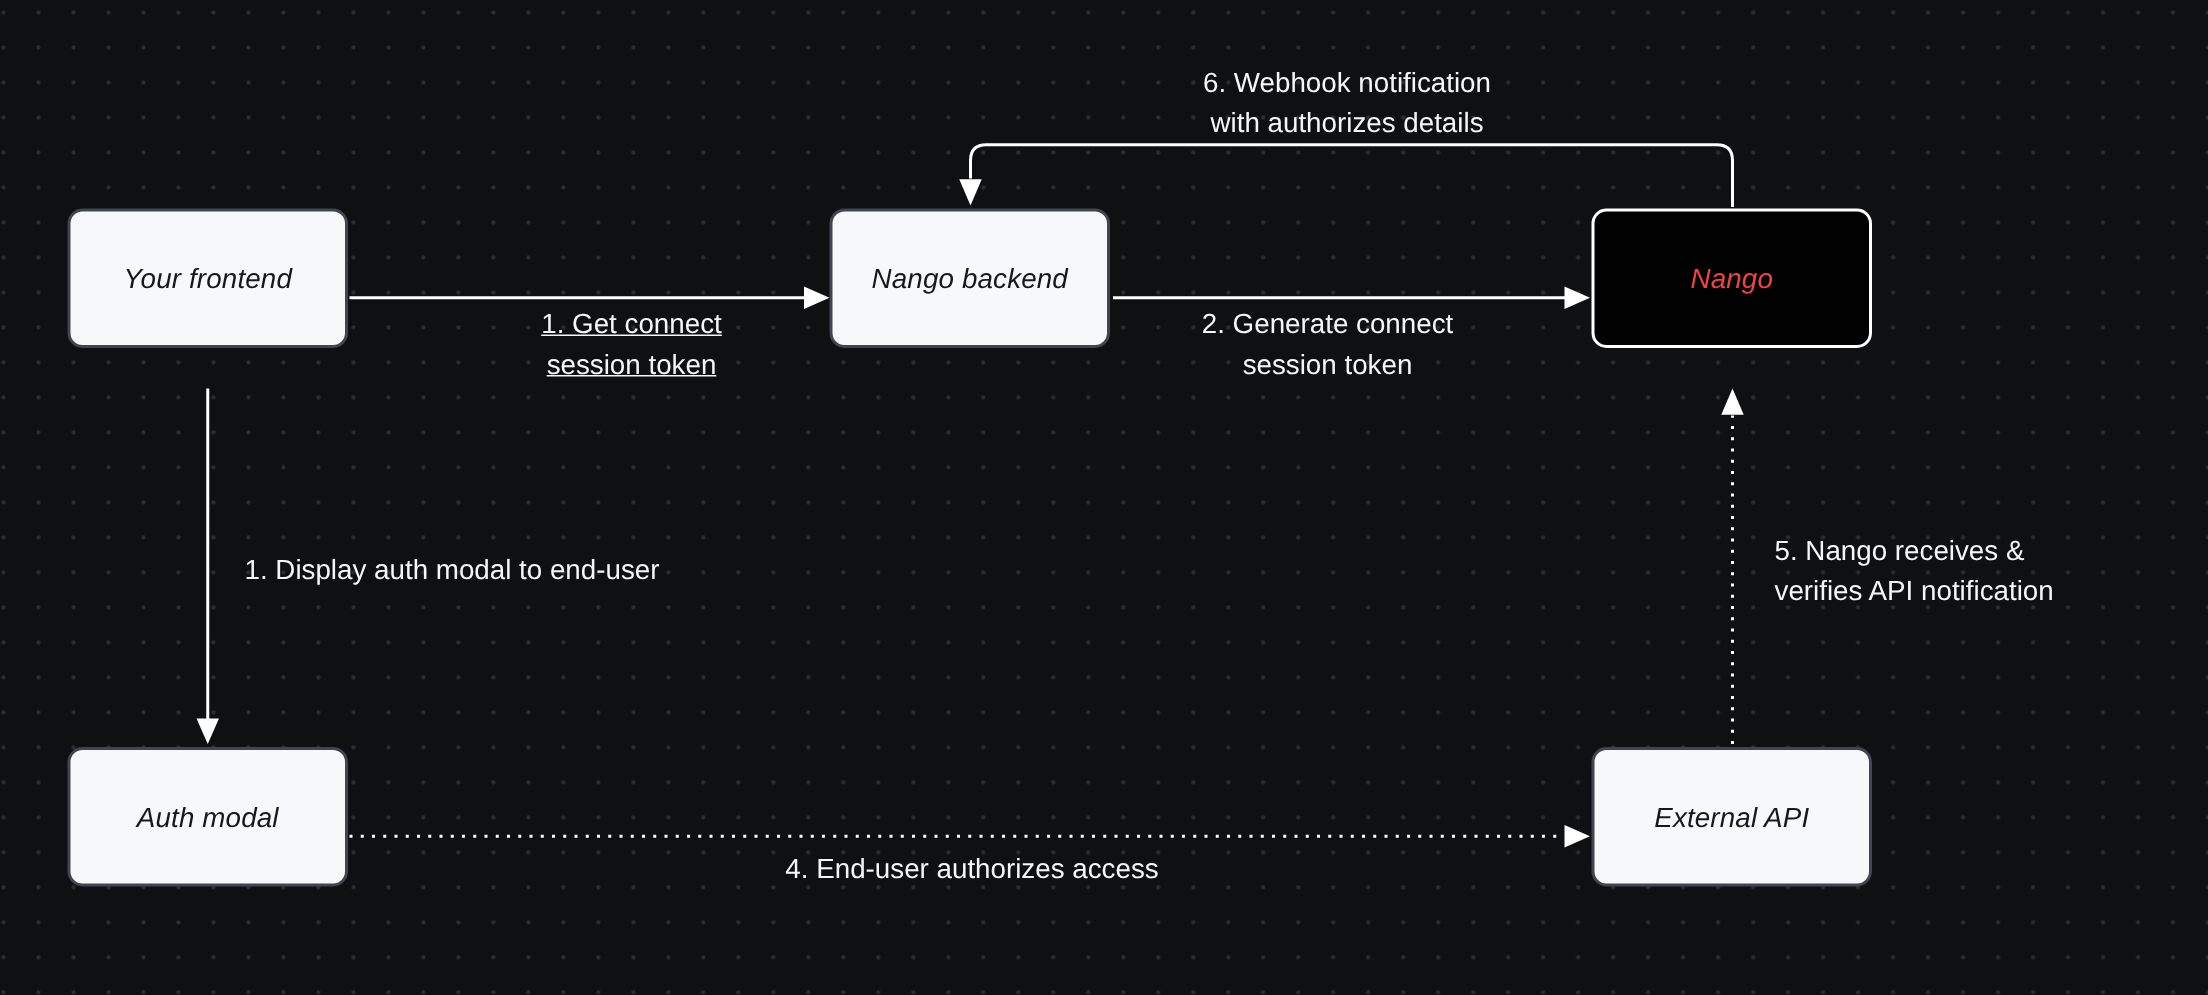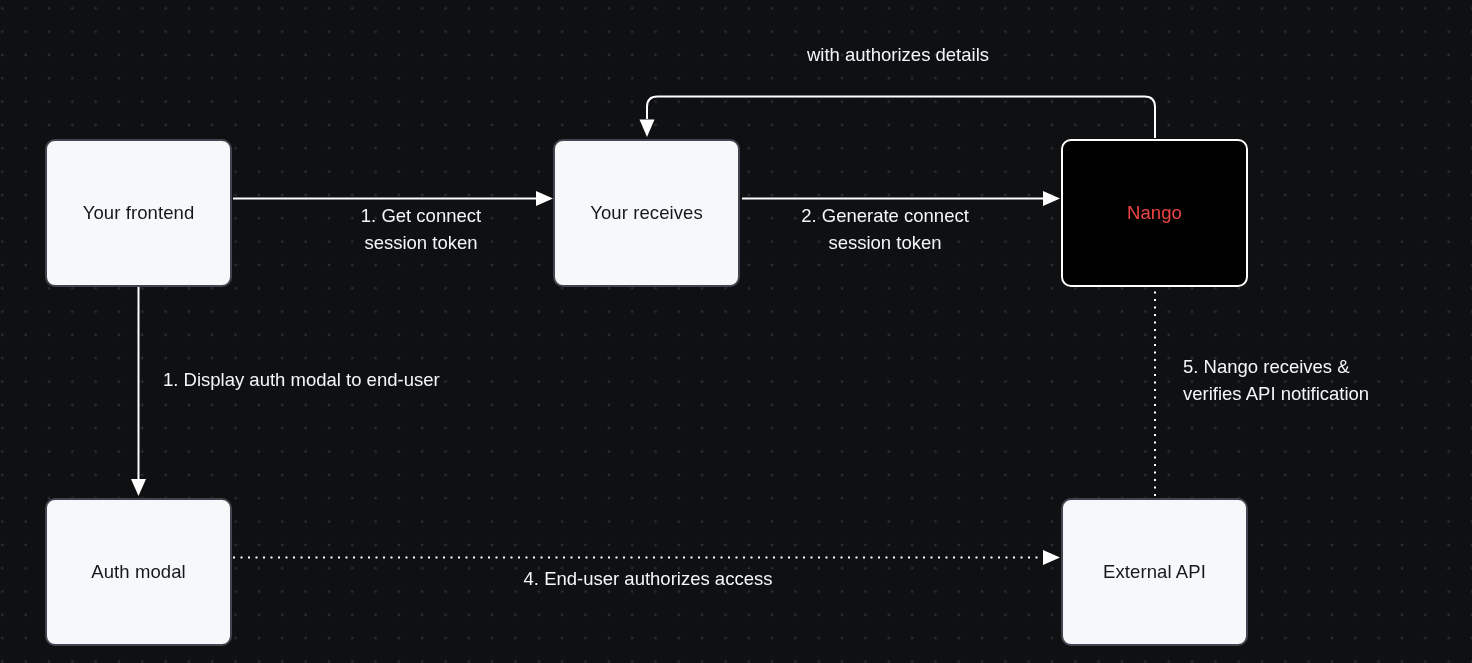--- a/index.html
+++ b/index.html
@@ -26,21 +26,22 @@
   .node {
     position: absolute;
     box-sizing: border-box;
     border-radius: 10px;
     display: flex;
     align-items: center;
     justify-content: center;
     font-size: 18.5px;
     letter-spacing: 0.1px;
     width: 187px;
-    height: 148px;
+    height: 93px;
+    font-style: italic;
   }
   .node.light {
     background: #f7f8f9;
     border: 2px solid #40454f;
     color: #16181d;
   }
   .node.dark {
     background: #010101;
     border: 2px solid #ffffff;
     color: #ef4444;
@@ -81,36 +82,36 @@
 
     <path d="M1155 138 V107 Q1155 96.5 1144.5 96.5 H657.5 Q647 96.5 647 107 V119" stroke="#ffffff" stroke-width="2" fill="none"></path>
     <polygon points="647,137 639.5,119.5 654.5,119.5" fill="#ffffff"></polygon>
   </svg>
 
   <div class="node light" style="left:45px; top:139px;">
     <span>Your frontend</span>
   </div>
 
   <div class="node light" style="left:553px; top:139px;">
-    <span>Your receives</span>
+    <span>Nango backend</span>
   </div>
 
   <div class="node dark" style="left:1061px; top:139px;">
     <span>Nango</span>
   </div>
 
   <div class="node light" style="left:45px; top:498px;">
     <span>Auth modal</span>
   </div>
 
   <div class="node light" style="left:1061px; top:498px;">
     <span>External API</span>
   </div>
 
-  <div class="edge-label centered" style="left:421px; top:202px;">
+  <div class="edge-label centered" style="left:421px; top:202px;text-decoration:underline;">
     <div>1. Get connect</div>
     <div>session token</div>
   </div>
 
   <div class="edge-label centered" style="left:885px; top:202px;">
     <div>2. Generate connect</div>
     <div>session token</div>
   </div>
 
   <div class="edge-label" style="left:163px; top:366px;">
@@ -120,16 +121,17 @@
   <div class="edge-label centered" style="left:648px; top:565px;">
     <div>4. End-user authorizes access</div>
   </div>
 
   <div class="edge-label" style="left:1183px; top:353px;">
     <div>5. Nango receives &amp;</div>
     <div>verifies API notification</div>
   </div>
 
   <div class="edge-label centered" style="left:898px; top:41px;">
+    <div>6. Webhook notification</div>
     <div>with authorizes details</div>
   </div>
 
 </div>
 
 </body></html>

